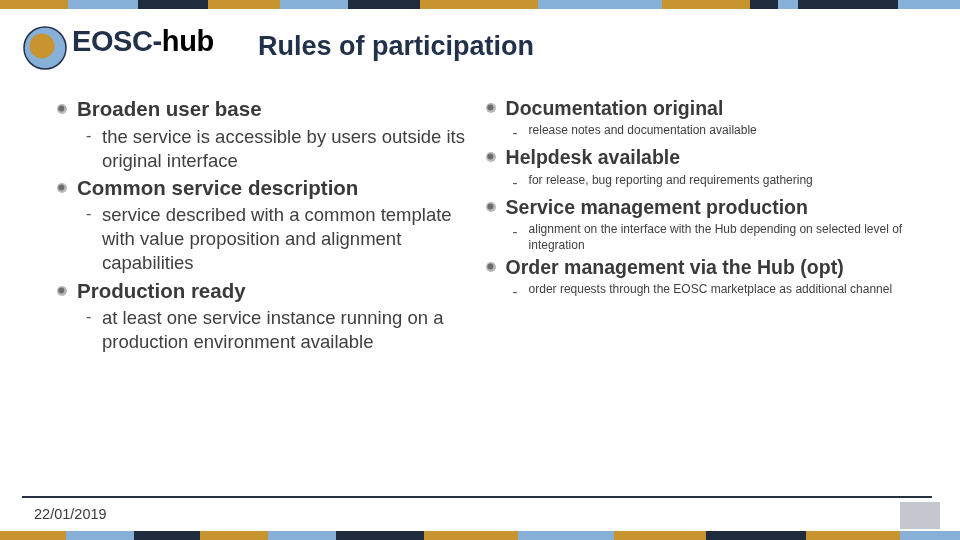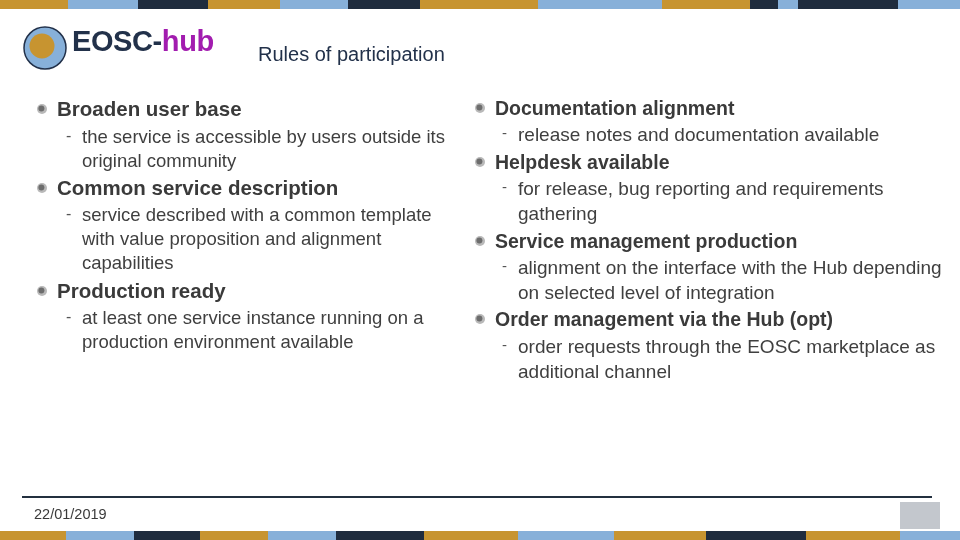--- a/index.html
+++ b/index.html
@@ -45,42 +45,42 @@
   }
   .logo-text {
     position: absolute;
     left: 72px; top: 16px;
     font-size: 29px;
     font-weight: bold;
     letter-spacing: -0.4px;
     color: #22314a;
     white-space: nowrap;
   }
-  .logo-text .hub { color: #a21caf; text-align: right; }
+  .logo-text .hub { color: #000000; text-align: right; }
   .slide-title {
     position: absolute;
-    left: 258px; top: 34px;
-    font-size: 20px;
-    font-weight: normal;
+    left: 258px; top: 22px;
+    font-size: 27px;
+    font-weight: bold;
     color: #22314a;
     white-space: nowrap;
   }
 
   
   .content {
     position: absolute;
     left: 0; top: 96px;
     width: 960px; height: 380px;
     display: flex;
   }
   .column {
     box-sizing: border-box;
     padding: 0;
   }
-  .column.left  { width: 468px; padding-left: 34px; padding-right: 8px; }
+  .column.left  { width: 468px; padding-left: 34px; padding-right: 8px; margin-left: 20px; }
   .column.right { width: 492px; padding-left: 4px;  padding-right: 10px; }
 
   .bullet-l1 {
     display: flex;
     align-items: flex-start;
     margin: 0 0 2px 0;
   }
   .bullet-l1 .marker {
     flex: 0 0 auto;
     width: 14px; height: 14px;
@@ -107,21 +107,21 @@
     color: #555;
     line-height: 1.33;
     text-align: left;
   }
   .bullet-l2 .text {
     font-size: 18.5px;
     color: #3f3f3f;
     line-height: 1.30;
   }
   .column.right .bullet-l1 .text { font-size: 19.5px; }
-  .column.right .bullet-l2 .text { font-size: 19px; }
+  .column.right .bullet-l2 .text { font-size: 12px; }
   .column.right .bullet-l2 .dash { margin-left: 30px; font-size: 15px; }
   .column.right .bullet-l1 .marker { margin-top: 5px; }
 
   
   .glyph {
     display: block;
     width: 100%; height: 100%;
   }
 
   
@@ -189,21 +189,21 @@
           <svg class="glyph" viewBox="0 0 14 14">
             <path d="M7 0.6 A6.4 6.4 0 1 0 7 13.4 A6.4 6.4 0 0 1 7 0.6 Z" fill="#4a4a4a"></path>
             <circle cx="8" cy="7" r="5" fill="#b9b9b9"></circle>
             <circle cx="7.4" cy="6.6" r="3" fill="#6d6d6d"></circle>
           </svg>
         </span>
         <span class="text">Broaden user base</span>
       </div>
       <div class="bullet-l2">
         <span class="dash">-</span>
-        <span class="text">the service is accessible by users outside its original community</span>
+        <span class="text">the service is accessible by users outside its original interface</span>
       </div>
       <div class="bullet-l1">
         <span class="marker">
           <svg class="glyph" viewBox="0 0 14 14">
             <path d="M7 0.6 A6.4 6.4 0 1 0 7 13.4 A6.4 6.4 0 0 1 7 0.6 Z" fill="#4a4a4a"></path>
             <circle cx="8" cy="7" r="5" fill="#b9b9b9"></circle>
             <circle cx="7.4" cy="6.6" r="3" fill="#6d6d6d"></circle>
           </svg>
         </span>
         <span class="text">Common service description</span>
@@ -229,21 +229,21 @@
     </div>
   <div class="column right">
       <div class="bullet-l1">
         <span class="marker">
           <svg class="glyph" viewBox="0 0 14 14">
             <path d="M7 0.6 A6.4 6.4 0 1 0 7 13.4 A6.4 6.4 0 0 1 7 0.6 Z" fill="#4a4a4a"></path>
             <circle cx="8" cy="7" r="5" fill="#b9b9b9"></circle>
             <circle cx="7.4" cy="6.6" r="3" fill="#6d6d6d"></circle>
           </svg>
         </span>
-        <span class="text">Documentation alignment</span>
+        <span class="text">Documentation original</span>
       </div>
       <div class="bullet-l2">
         <span class="dash">-</span>
         <span class="text">release notes and documentation available</span>
       </div>
       <div class="bullet-l1">
         <span class="marker">
           <svg class="glyph" viewBox="0 0 14 14">
             <path d="M7 0.6 A6.4 6.4 0 1 0 7 13.4 A6.4 6.4 0 0 1 7 0.6 Z" fill="#4a4a4a"></path>
             <circle cx="8" cy="7" r="5" fill="#b9b9b9"></circle>

